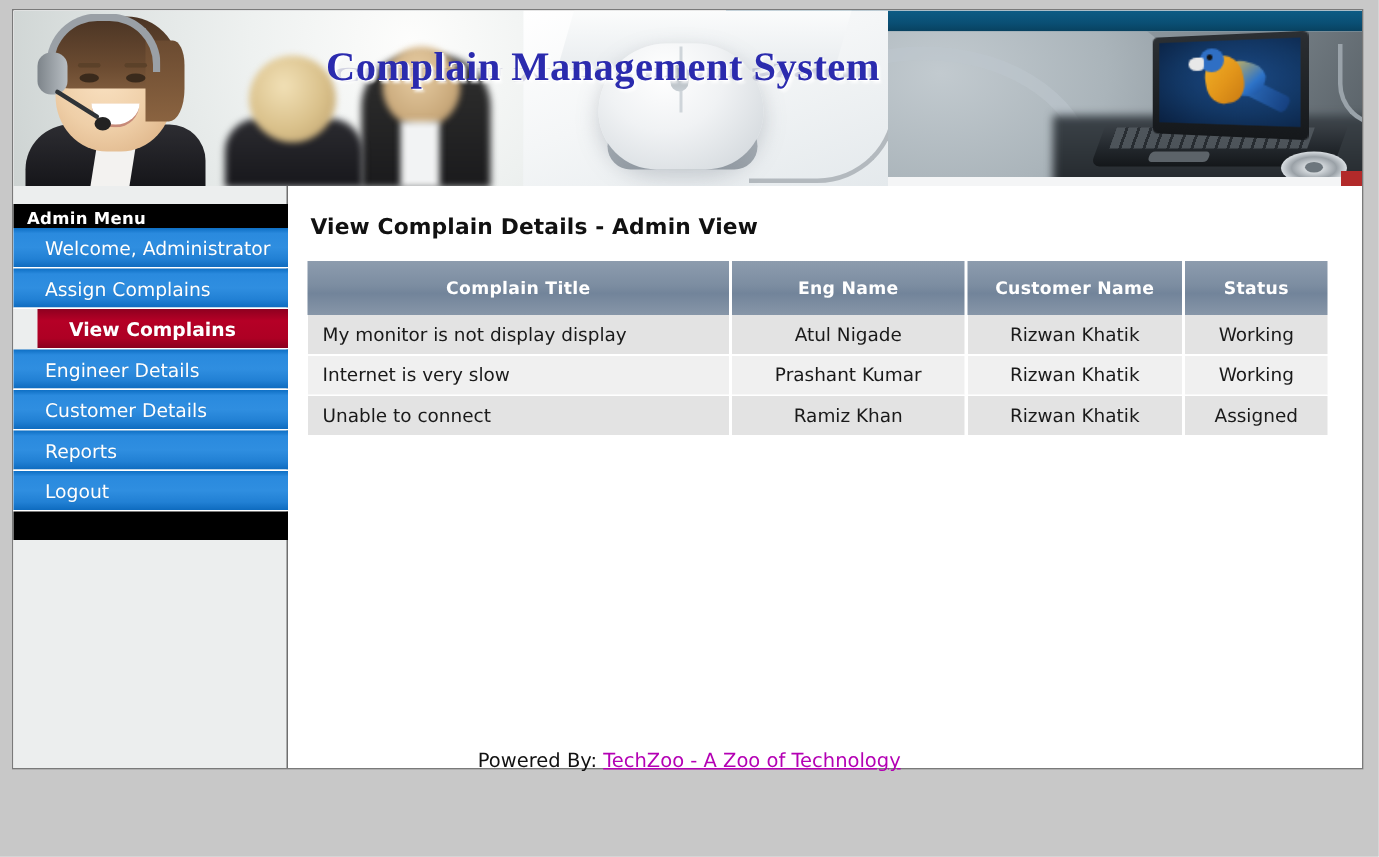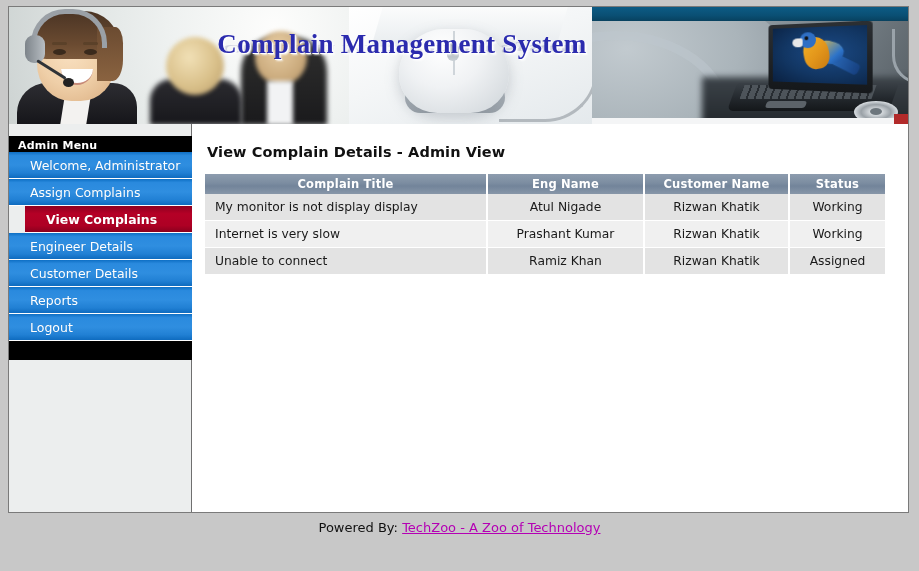--- a/index.html
+++ b/index.html
@@ -394,21 +394,21 @@
     border-collapse: collapse;
     width: 680px;
     table-layout: fixed;
     font-size: 12px;
   }
   #complain-table th {
     background: linear-gradient(to bottom, #8d9cae 0%, #7c8da1 45%, #72849a 60%, #8796a8 100%);
     color: #ffffff;
     font-size: 11.5px;
     font-weight: 700;
-    height: 20px;
+    height: 36px;
     border-right: 2px solid #ffffff;
     padding: 0 10px;
     letter-spacing: 0.2px;
   }
   #complain-table th:last-child { border-right: none; }
   #complain-table td {
     height: 26px;
     padding: 0 10px;
     font-size: 12.3px;
     color: #1a1a1a;
@@ -426,21 +426,21 @@
   
   col.c-title { width: 282px; }
   col.c-eng   { width: 157px; }
   col.c-cust  { width: 145px; }
   col.c-stat  { width: 96px; }
 
   
   #footer {
     position: absolute;
     left: 0;
-    top: 520px;
+    top: 500px;
     width: 919px;
     text-align: center;
     font-size: 13px;
     color: #111111;
     font-family: "DejaVu Sans", sans-serif;
   }
   #footer-powered { color: #111; }
   #footer-link {
     color: #b400b4;
     text-decoration: underline;

